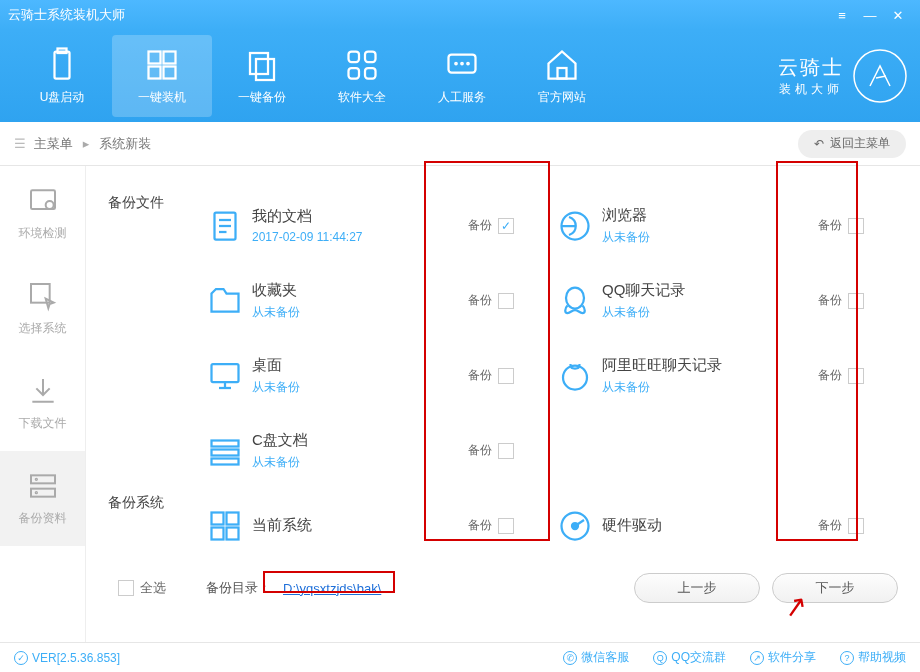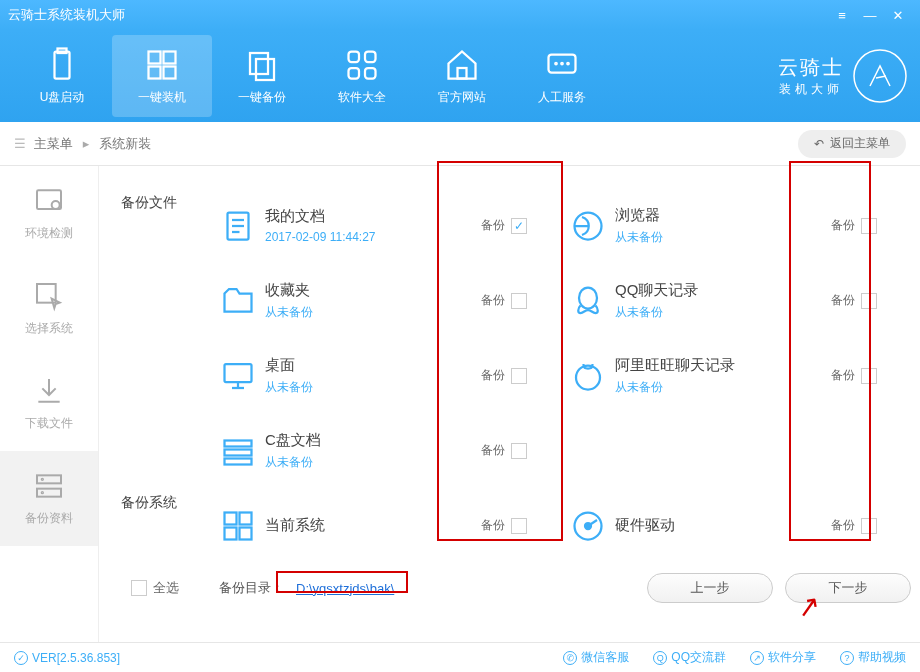--- a/index.html
+++ b/index.html
@@ -22,21 +22,21 @@
 .breadcrumb .bc-ico { color: #bbb; margin-right: 8px; }
 .breadcrumb .arrow { margin: 0 10px; color: #aaa; }
 .breadcrumb .back-btn { margin-left: auto; background: #eee; border-radius: 14px; height: 28px; padding: 0 16px; display: flex; align-items: center; font-size: 12px; color: #666; cursor: pointer; gap: 6px;}
 
 .body { display: flex; height: 476px; }
 .sidebar { width: 118px; border-right: 1px solid #eee; background: #fff; }
 .sidebar .s-item { height: 95px; display: flex; flex-direction: column; align-items: center; justify-content: center; gap: 8px; color: #aaa; font-size: 12px; cursor: pointer; }
 .sidebar .s-item svg { width: 32px; height: 32px; }
 .sidebar .s-item.active { background: #f2f2f2; }
 
-.main { flex: 1; padding: 22px 9px 0 22px; position: relative; }
+.main { flex: 1; padding: 22px 22px 0 22px; position: relative; }
 .section-label { position: absolute; left: 22px; font-size: 14px; color: #444; }
 .grid { margin-left: 90px; }
 .row { display: flex; align-items: center; height: 75px; }
 .cell { display: flex; align-items: center; width: 350px; }
 .cell .ico { width: 54px; display: flex; justify-content: center; }
 .cell .ico svg { width: 36px; height: 36px; stroke: #3daef7; fill: none; stroke-width: 1.5; }
 .cell .txt { flex: 1; }
 .cell .txt .t1 { font-size: 15px; color: #444; }
 .cell .txt .t2 { font-size: 12px; color: #3daef7; margin-top: 4px; }
 .cell .chk { display: flex; align-items: center; gap: 6px; font-size: 12px; color: #666; width: 80px; }
@@ -97,33 +97,33 @@
     <svg viewBox="0 0 24 24" fill="none" stroke="#fff" stroke-width="1.5">
         <rect x="3" y="3" width="7" height="7" rx="2"></rect>
         <rect x="14" y="3" width="7" height="7" rx="2"></rect>
         <rect x="3" y="14" width="7" height="7" rx="2"></rect>
         <rect x="14" y="14" width="7" height="7" rx="2"></rect>
       </svg>
     <span>软件大全</span>
   </div>
   <div class="nav-item">
     <svg viewBox="0 0 24 24" fill="none" stroke="#fff" stroke-width="1.5">
-        <path d="M3 11l9-8 9 8v10H3z"></path>
-        <rect x="9" y="14" width="6" height="7"></rect>
-      </svg>
-    <span>官方网站</span>
-  </div>
-  <div class="nav-item">
-    <svg viewBox="0 0 24 24" fill="none" stroke="#fff" stroke-width="1.5">
         <rect x="3" y="5" width="18" height="12" rx="2"></rect>
         <circle cx="8" cy="11" r="0.5" fill="#fff"></circle>
         <circle cx="12" cy="11" r="0.5" fill="#fff"></circle>
         <circle cx="16" cy="11" r="0.5" fill="#fff"></circle>
       </svg>
     <span>人工服务</span>
+  </div>
+  <div class="nav-item">
+    <svg viewBox="0 0 24 24" fill="none" stroke="#fff" stroke-width="1.5">
+        <path d="M3 11l9-8 9 8v10H3z"></path>
+        <rect x="9" y="14" width="6" height="7"></rect>
+      </svg>
+    <span>官方网站</span>
   </div>
   <div class="brand">
     <div class="btxt">
       <div class="b1">云骑士</div>
       <div class="b2">装机大师</div>
     </div>
     <svg width="56" height="56" viewBox="0 0 56 56">
         <circle cx="28" cy="28" r="26" fill="none" stroke="#fff" stroke-width="1.5"></circle>
         <path d="M18 38 L28 18 L38 38 M24 30 L34 28" stroke="#fff" stroke-width="1.5" fill="none"></path>
       </svg>

